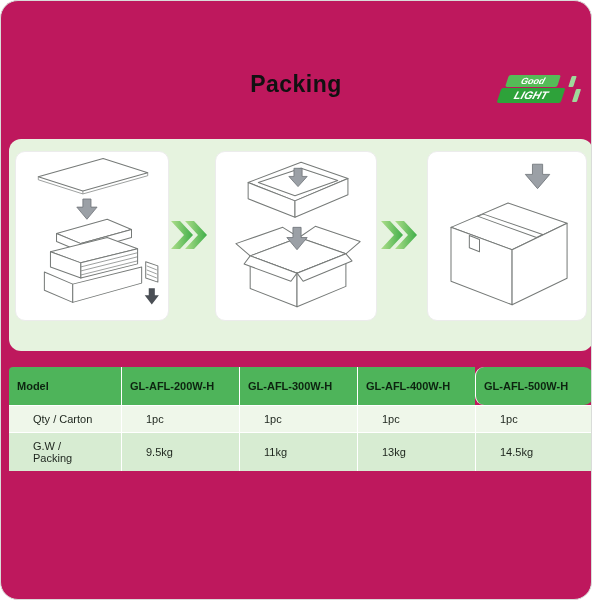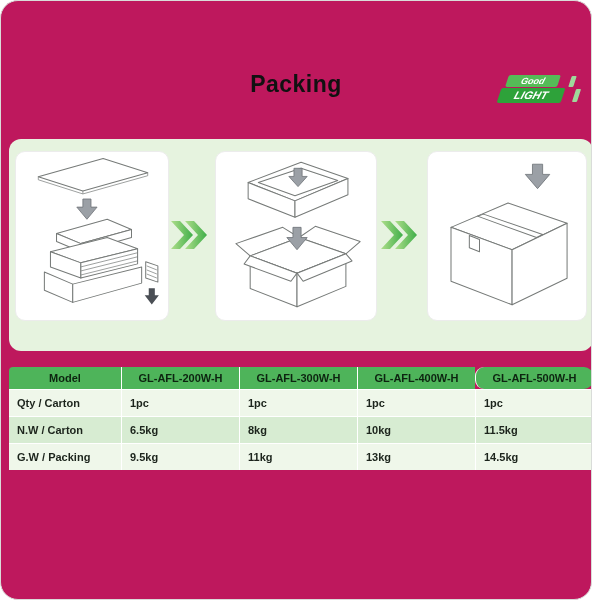--- a/index.html
+++ b/index.html
@@ -39,27 +39,27 @@
   .chev{position:absolute;top:82px;width:36px;height:28px;}
   #chev1{left:162px;}
   #chev2{left:372px;}
   
   table.spec{
     position:absolute;left:8px;top:366px;width:584px;
     border-collapse:separate;border-spacing:0;font-size:11px;color:#1c241c;
     table-layout:fixed;
   }
   table.spec th{
-    background:#4eb45a;color:#0d2410;font-weight:bold;text-align:center;
-    padding:5px 8px;border-left:1px solid #ffffff;
+    background:#4eb45a;color:#0d2410;font-weight:bold;text-align:left;
+    padding:13px 8px;border-left:1px solid #ffffff;
   }
   table.spec th:first-child{border-left:none;border-top-left-radius:4px;}
   table.spec th:last-child{border-top-right-radius:4px;border-radius:9px;}
   table.spec td{
-    padding:7px 8px;border-left:1px solid #fff;border-top:1px solid #fff;font-weight:bold;
+    padding:7px 24px;border-left:1px solid #fff;border-top:1px solid #fff;
   }
   table.spec td:first-child{border-left:none;}
   table.spec tbody tr:nth-child(odd) td{background:#eff7ea;}
   table.spec tbody tr:nth-child(even) td{background:#d7ecd2;}
   .lineart{fill:#fff;stroke:#767a78;stroke-width:1;stroke-linejoin:round;}
   .fin{stroke:#767a78;stroke-width:.7;}
   .garrow{fill:#9ba0a6;stroke:#6e7277;stroke-width:.8;stroke-linejoin:round;}
 </style>
 </head>
 <body>
@@ -180,27 +180,20 @@
     </thead>
     <tbody>
       <tr>
         <td>Qty / Carton</td>
         <td>1pc</td>
         <td>1pc</td>
         <td>1pc</td>
         <td>1pc</td>
       </tr>
       <tr>
-        <td>N.W / Carton</td>
-        <td>6.5kg</td>
-        <td>8kg</td>
-        <td>10kg</td>
-        <td>11.5kg</td>
-      </tr>
-      <tr>
         <td>G.W / Packing</td>
         <td>9.5kg</td>
         <td>11kg</td>
         <td>13kg</td>
         <td>14.5kg</td>
       </tr>
     </tbody>
   </table>
 
 </div>

